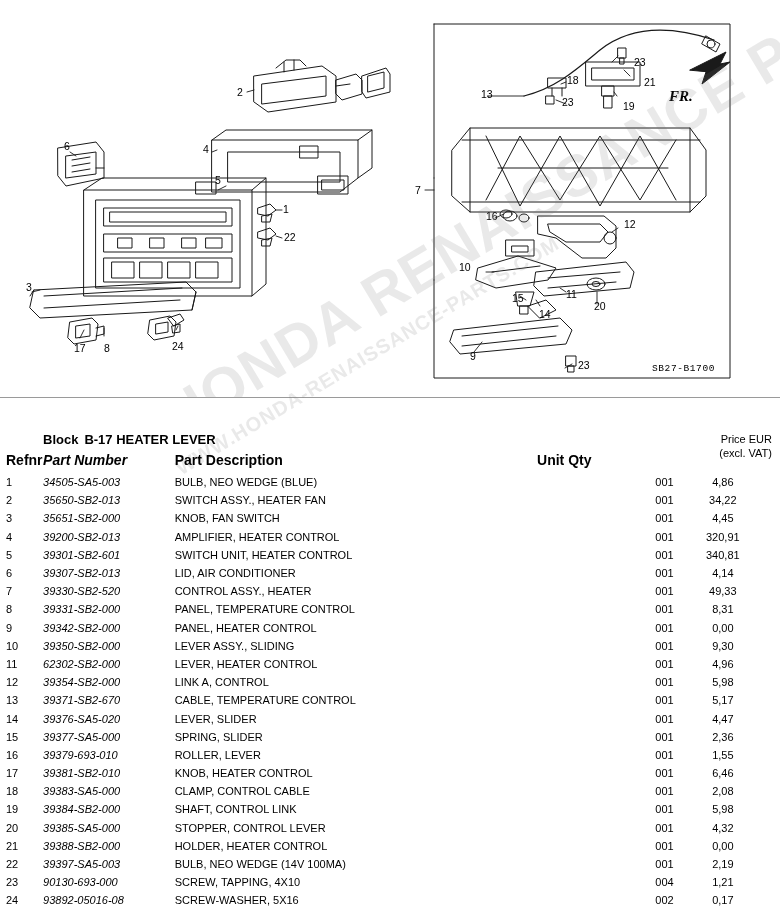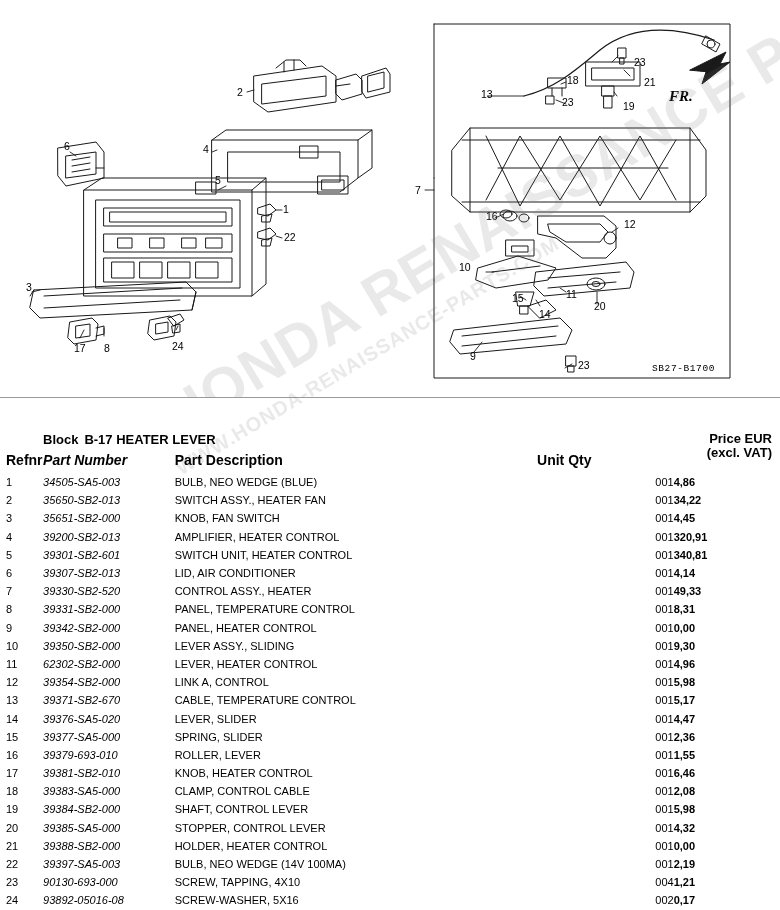--- a/index.html
+++ b/index.html
@@ -63,22 +63,22 @@
   #block-line .blk-name {
     font-weight: bold;
     padding-left: 6px;
   }
 
   
   #price-head {
     position: absolute;
     right: 8px; top: 432px;
     text-align: right;
-    font-size: 13px;
-    font-weight: bold;
+    font-size: 11px;
+    font-weight: normal;
     line-height: 14px;
   }
   table#parts {
     position: absolute;
     left: 0; top: 452px;
     width: 780px;
     border-collapse: collapse;
     font-size: 11px;
   }
   table#parts th {
@@ -91,21 +91,21 @@
   table#parts td {
     padding: 0;
     height: 18.2px;
     vertical-align: middle;
     white-space: nowrap;
   }
   .c-ref   { width: 42px;  padding-left: 6px !important; }
   .c-pn    { width: 130px; font-style: italic; }
   .c-desc  { width: 358px; }
   .c-qty   { width: 135px; text-align: right; }
-  .c-price { width: 105px; text-align: left; padding-right: 8px !important; font-weight: bold; }
+  .c-price { width: 105px; text-align: center; padding-right: 8px !important; }
   th.c-qty { text-align: right; }
   th.c-price { text-align: right; }
   .hdr-row th { border-bottom: none; }
 </style>
 </head>
 <body>
 
 <div id="page">
 
   <div id="diagram-area">
@@ -440,21 +440,21 @@
         <tr>
           <td class="c-ref">18</td>
           <td class="c-pn">39383-SA5-000</td>
           <td class="c-desc">CLAMP, CONTROL CABLE</td>
           <td class="c-qty">001</td>
           <td class="c-price">2,08</td>
         </tr>
         <tr>
           <td class="c-ref">19</td>
           <td class="c-pn">39384-SB2-000</td>
-          <td class="c-desc">SHAFT, CONTROL LEVER</td>
+          <td class="c-desc">SHAFT, CONTROL LINK</td>
           <td class="c-qty">001</td>
           <td class="c-price">5,98</td>
         </tr>
         <tr>
           <td class="c-ref">20</td>
           <td class="c-pn">39385-SA5-000</td>
           <td class="c-desc">STOPPER, CONTROL LEVER</td>
           <td class="c-qty">001</td>
           <td class="c-price">4,32</td>
         </tr>

